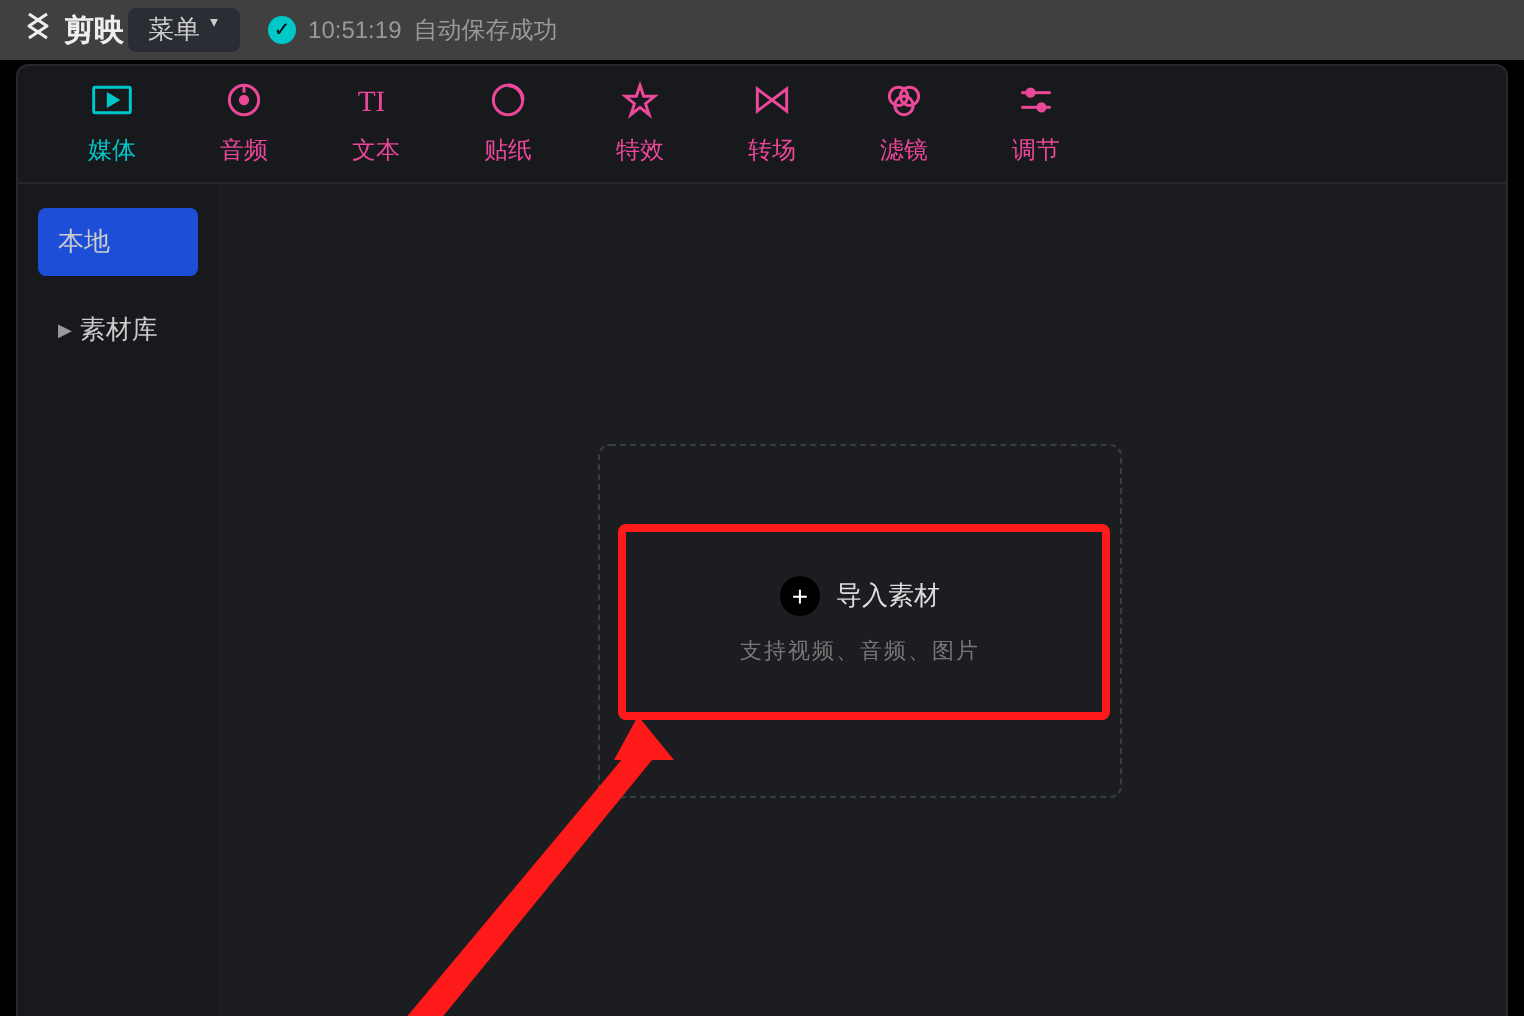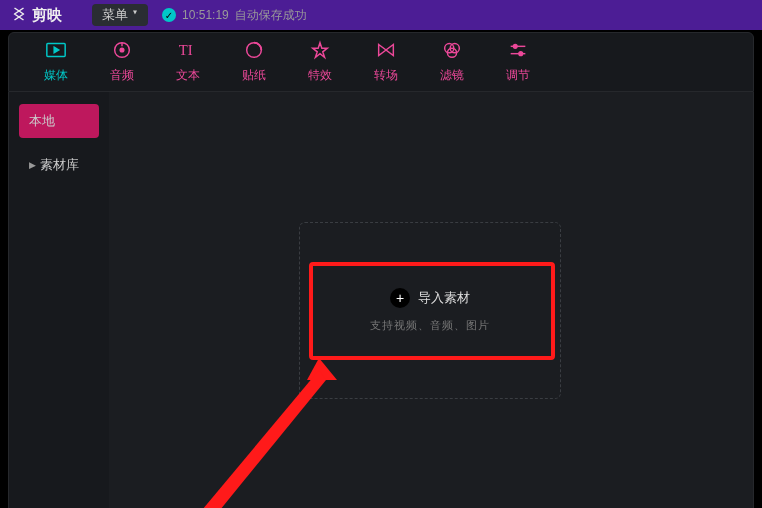--- a/index.html
+++ b/index.html
@@ -18,33 +18,33 @@
     height: 508px;
     position: relative;
     background: #000;
   }
   
   .header {
     height: 30px;
     display: flex;
     align-items: center;
     padding: 0 10px;
-    background: #4c1d95;
+    background: #404040;
   }
   .logo {
     display: flex;
     align-items: center;
     gap: 4px;
     color: #eee;
     font-weight: bold;
     font-size: 15px;
   }
   .logo svg { width: 18px; height: 18px; }
   .menu-btn {
-    margin-left: 30px;
+    margin-left: 2px;
     background: #2a2d33;
     border-radius: 4px;
     padding: 2px 10px;
     display: flex;
     align-items: flex-start;
     gap: 4px;
     color: #ccc;
     font-size: 13px;
     cursor: pointer;
     font-family: Liberation Mono, monospace;
@@ -113,21 +113,21 @@
     margin: 0 10px 10px 10px;
     padding: 8px 10px;
     border-radius: 4px;
     color: #ccc;
     font-size: 13px;
     cursor: pointer;
     display: flex;
     align-items: center;
   }
   .side-item.active {
-    background: #be185d;
+    background: #1d4ed8;
   }
   .side-item .tri {
     font-size: 9px;
     margin-right: 4px;
     color: #999;
   }
   .main {
     flex: 1;
     background: #1b1d21;
     position: relative;

